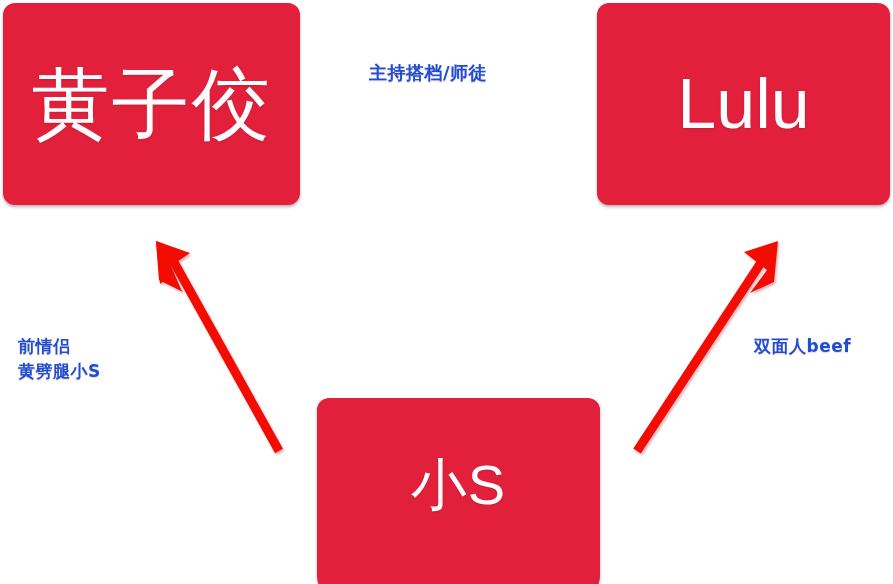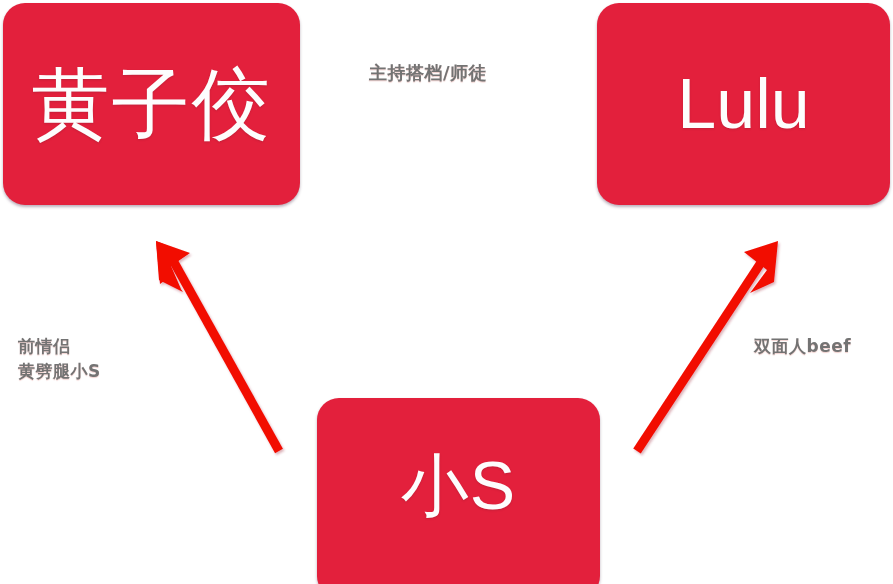--- a/index.html
+++ b/index.html
@@ -18,21 +18,21 @@
     width: 893px;
     height: 584px;
     background: #ffffff;
     overflow: hidden;
   }
 
   
   .node {
     position: absolute;
     background: #e3203c;
-    border-radius: 22px;
+    border-radius: 12px;
     display: flex;
     align-items: center;
     justify-content: center;
     box-shadow: 0 2px 3px rgba(60, 30, 60, 0.35);
     box-sizing: border-box;
   }
   .node-label {
     color: #fdfdfd;
     font-weight: 400;
     line-height: 1;
@@ -66,41 +66,41 @@
 
   #node-xiaos {
     left: 317px;
     top: 398px;
     width: 283px;
     height: 200px;
     border-bottom-left-radius: 22px;
     border-bottom-right-radius: 22px;
   }
   #node-xiaos .node-label {
-    font-size: 68px;
+    font-size: 56px;
     font-family: "Liberation Sans", "DejaVu Sans", sans-serif;
     letter-spacing: 1px;
     position: relative;
     top: -13px;
   }
 
   
   #connectors {
     position: absolute;
     left: 0;
     top: 0;
     width: 893px;
     height: 584px;
     pointer-events: none;
   }
 
   
   .edge-label {
     position: absolute;
-    color: #737373;
+    color: #1d4ed8;
     font-weight: bold;
     font-size: 17px;
     line-height: 1.45;
     white-space: nowrap;
     letter-spacing: 0.5px;
     text-shadow: 0 1px 1px rgba(190, 40, 30, 0.22);
   }
   #label-top {
     left: 369px;
     top: 60px;

